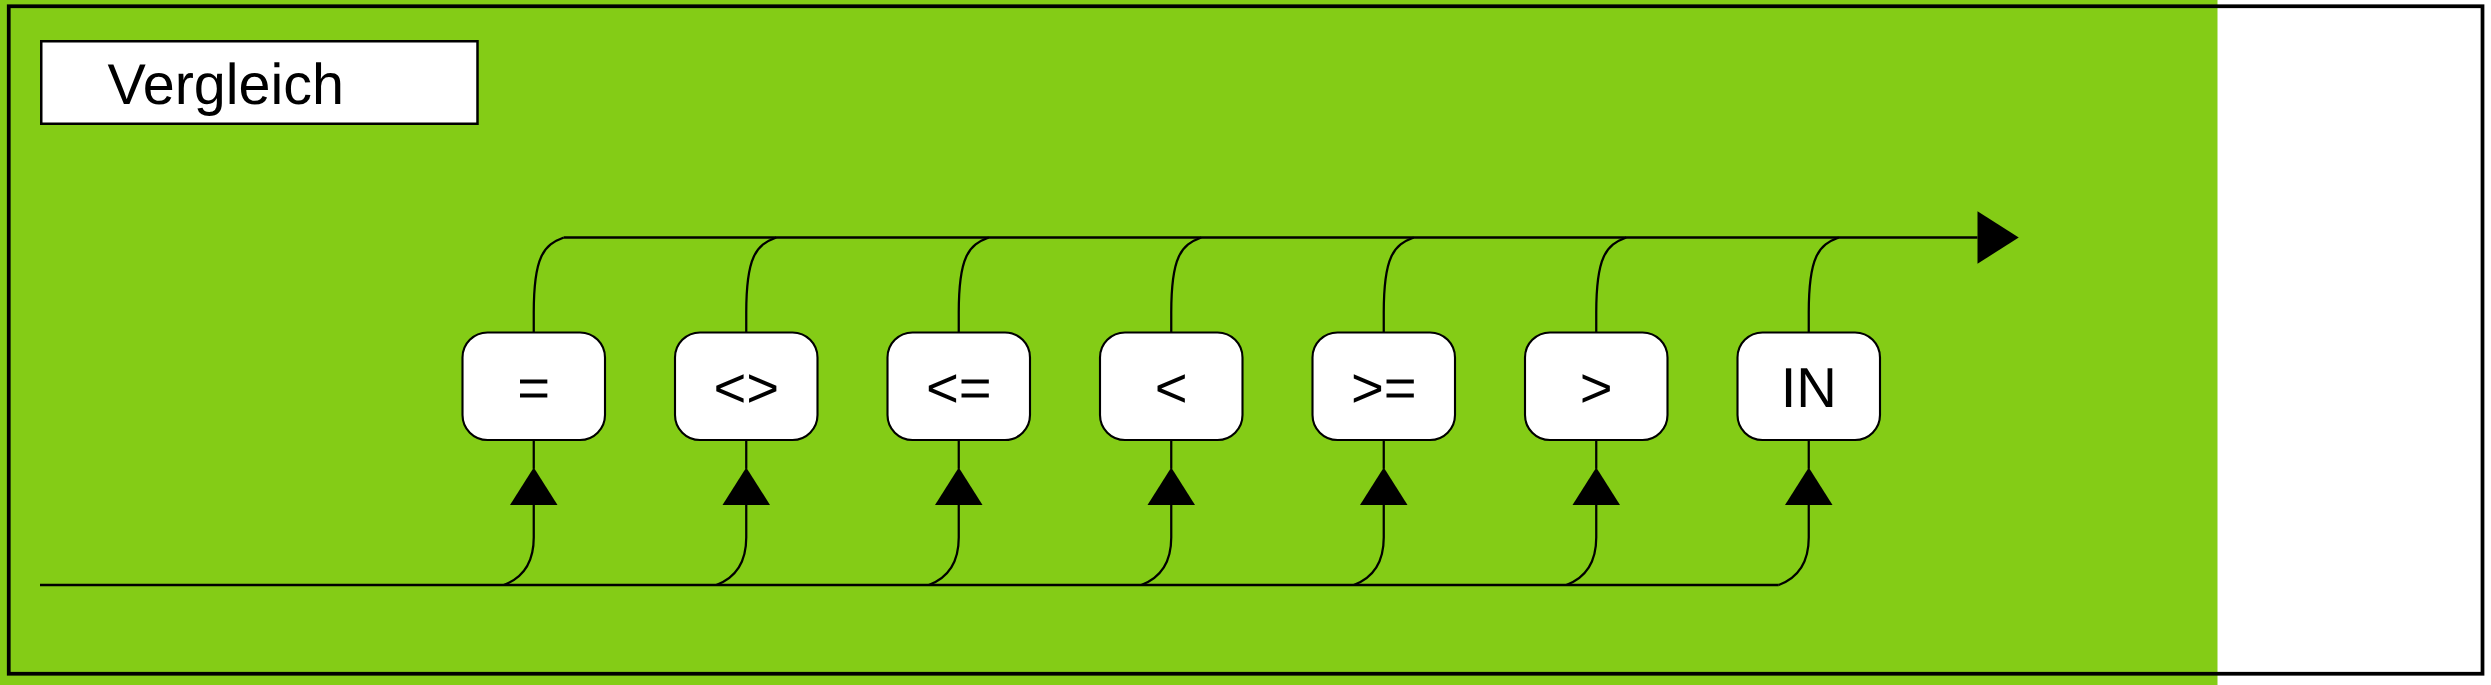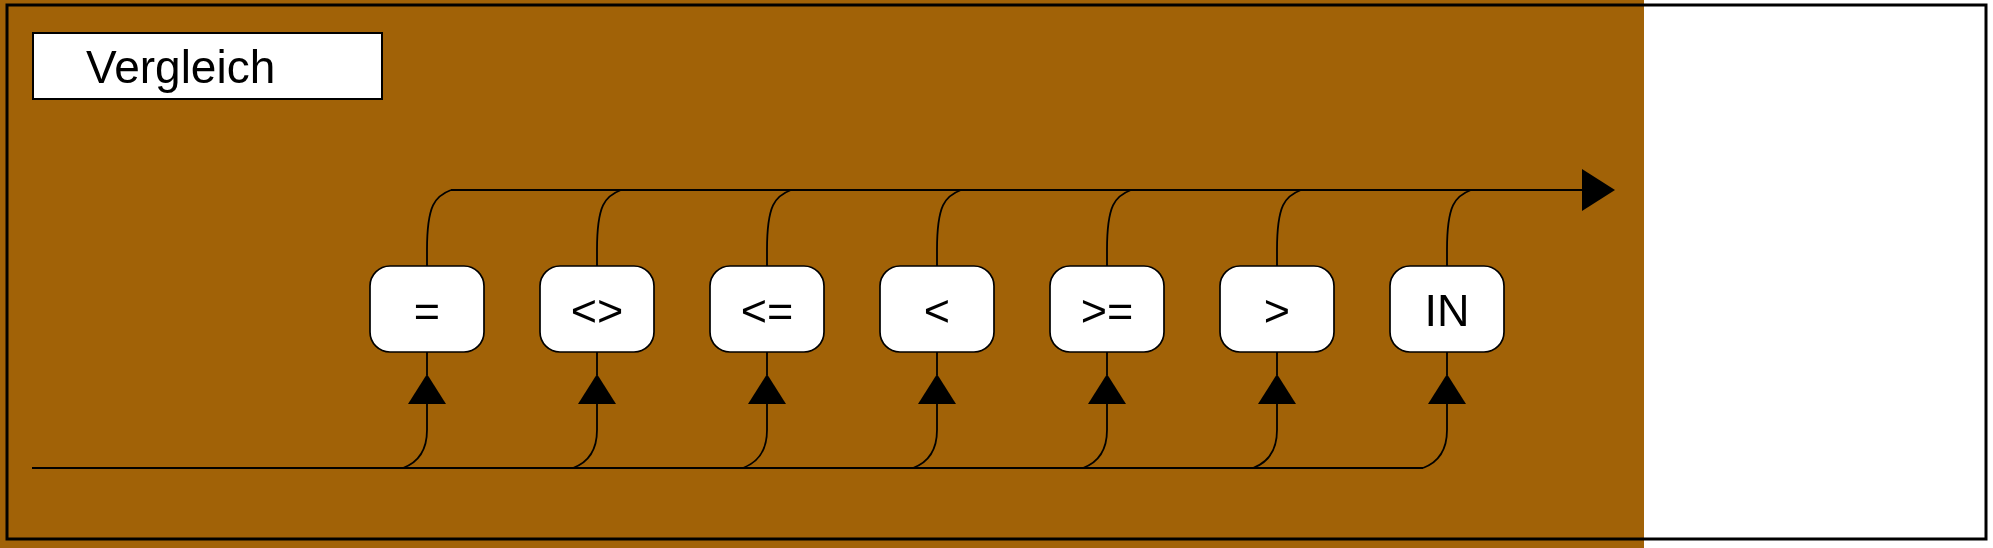--- a/index.html
+++ b/index.html
@@ -5,23 +5,23 @@
   html, body {
     margin: 0;
     padding: 0;
     background: #ffffff;
     width: 1993px;
     height: 548px;
     overflow: hidden;
   }
   .page {
     position: relative;
-    width: 1644px;
+    width: 1774px;
     height: 548px;
-    background: #a16207;
+    background: #84cc16;
     font-family: "Liberation Sans", sans-serif;
   }
   svg text {
     font-family: "Liberation Sans", sans-serif;
     fill: #000000;
   }
   .title-label { font-size: 46px; }
   .op-label    { font-size: 45px; }
 </style>
 </head>

